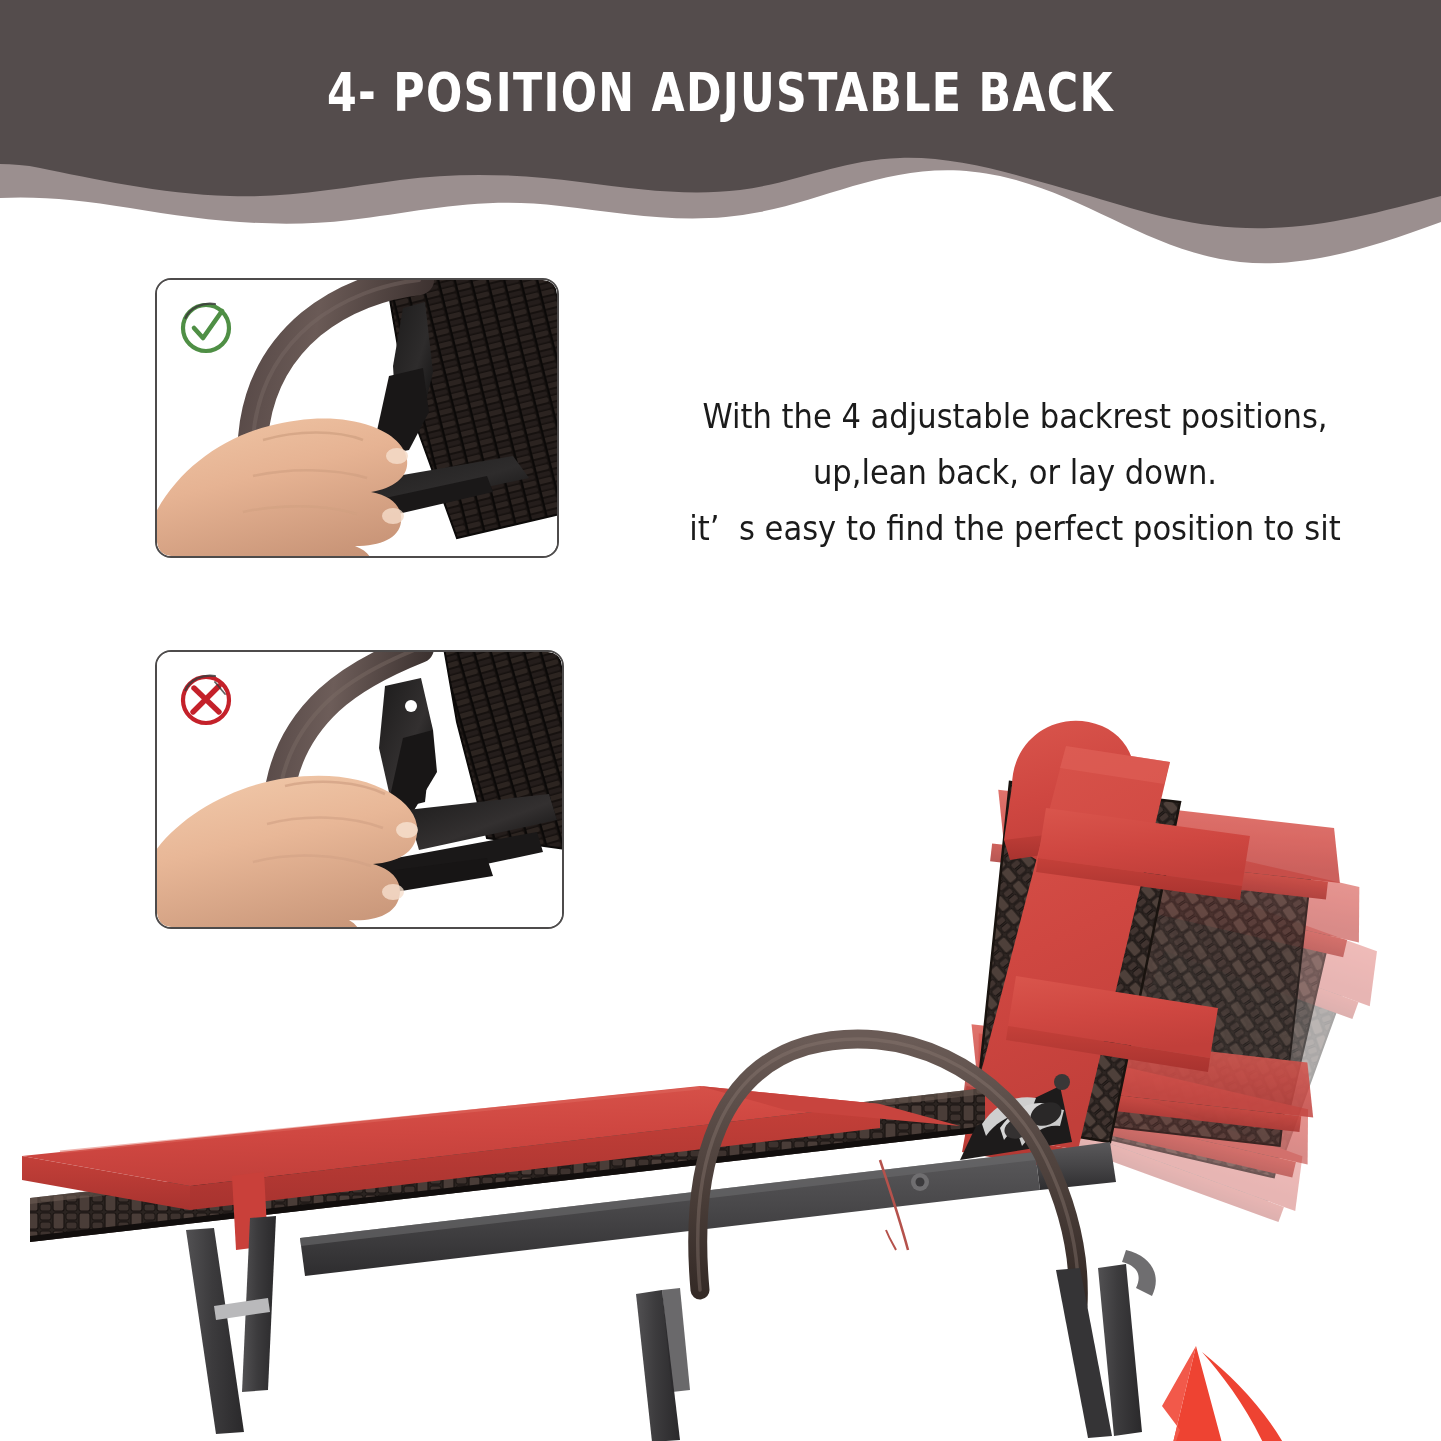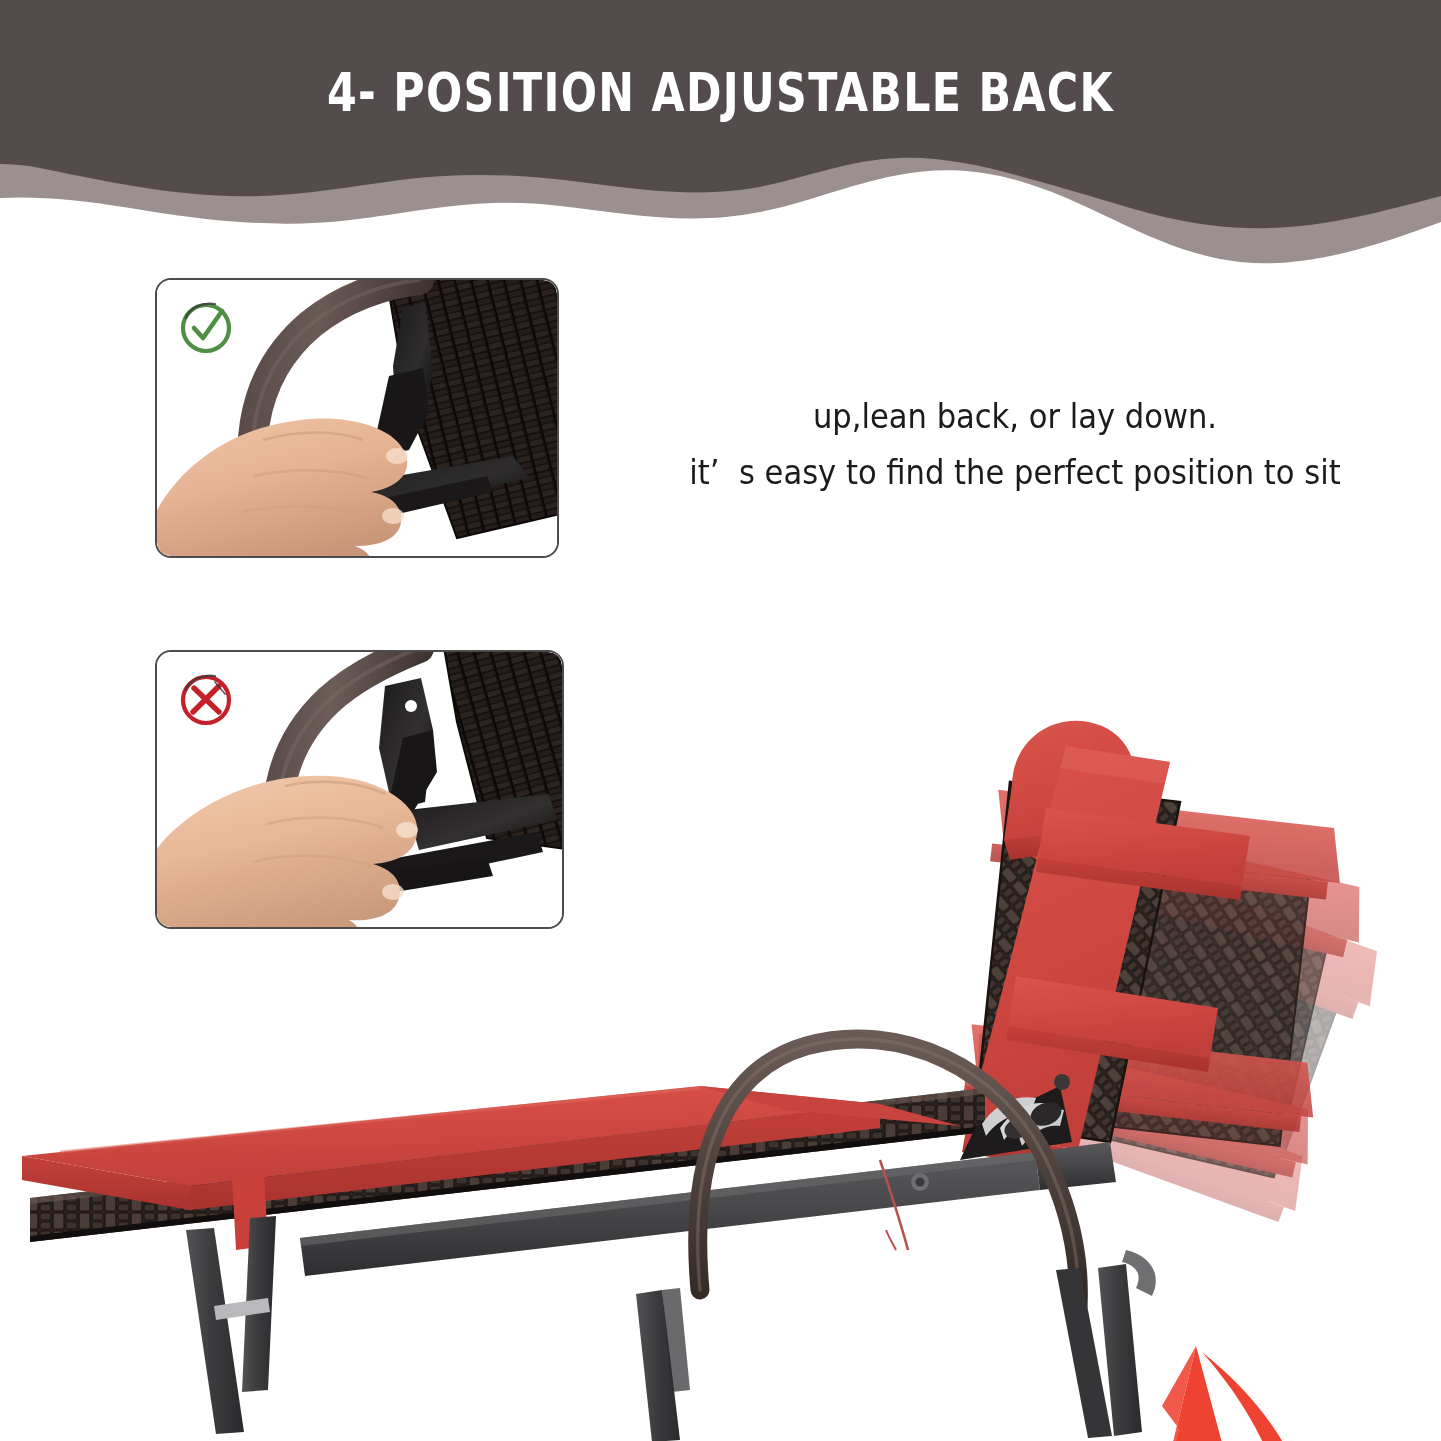--- a/index.html
+++ b/index.html
@@ -185,20 +185,21 @@
     <svg class="badge" viewBox="0 0 62 62">
       <circle cx="31" cy="32" r="23" fill="none" stroke="#c4212a" stroke-width="4.2"></circle>
       <path d="M10.5,22 C15,12 27,6 40,8" fill="none" stroke="#3b3b3b" stroke-width="2.2" stroke-linecap="round" opacity="0.85"></path>
       <path d="M19,20 L44,44" fill="none" stroke="#c4212a" stroke-width="5.4" stroke-linecap="round"></path>
       <path d="M44,18 L18,44" fill="none" stroke="#c4212a" stroke-width="5.4" stroke-linecap="round"></path>
       <path d="M40,14 L50,26" fill="none" stroke="#3b3b3b" stroke-width="1.8" stroke-linecap="round" opacity="0.8"></path>
     </svg>
   </div>
 
   <div class="copy">
+    <span class="ln">With the 4 adjustable backrest positions,</span>
     <span class="ln">up,lean back, or lay down.</span>
     <span class="ln">it’  s easy to find the perfect position to sit</span>
   </div>
 
   <div class="scene">
     <svg width="1441" height="751" viewBox="0 0 1441 751">
       <defs>
         <linearGradient id="cushTop" x1="0" y1="0" x2="0.25" y2="1">
           <stop offset="0%" stop-color="#d9554c"></stop>
           <stop offset="55%" stop-color="#cf4741"></stop>

